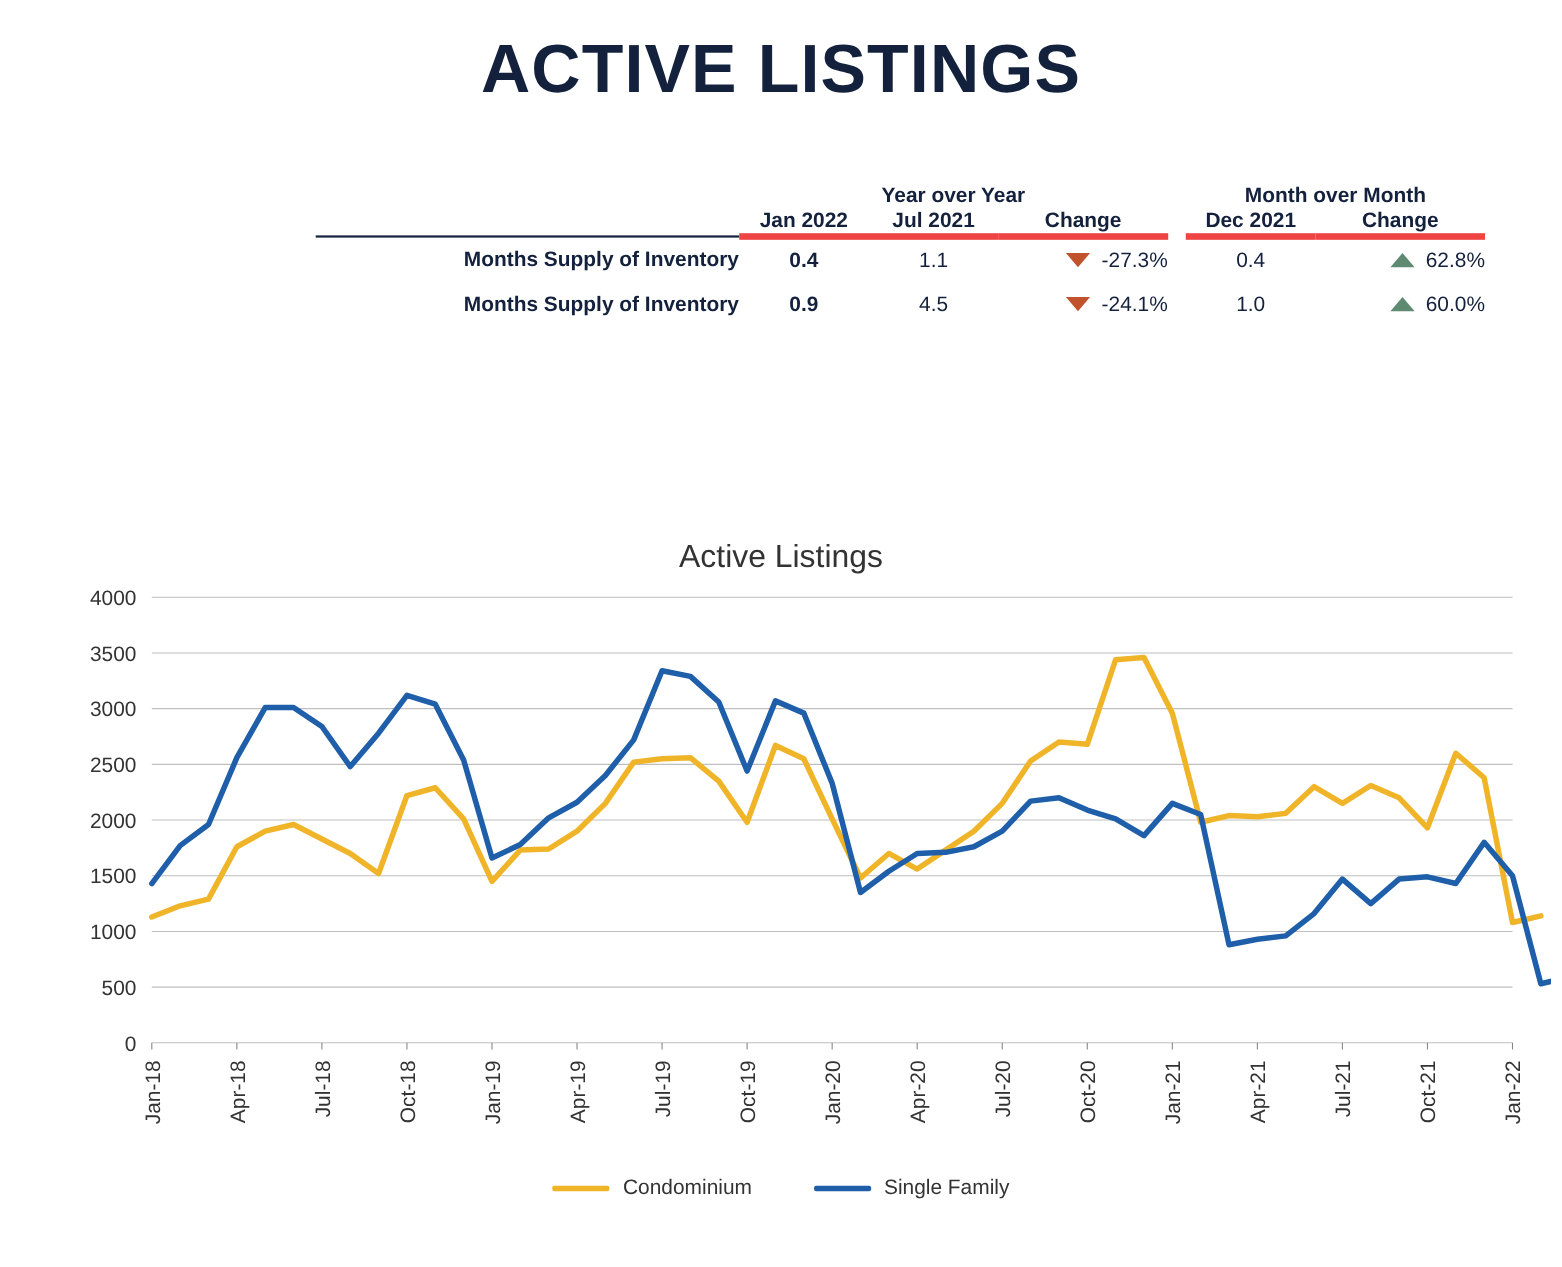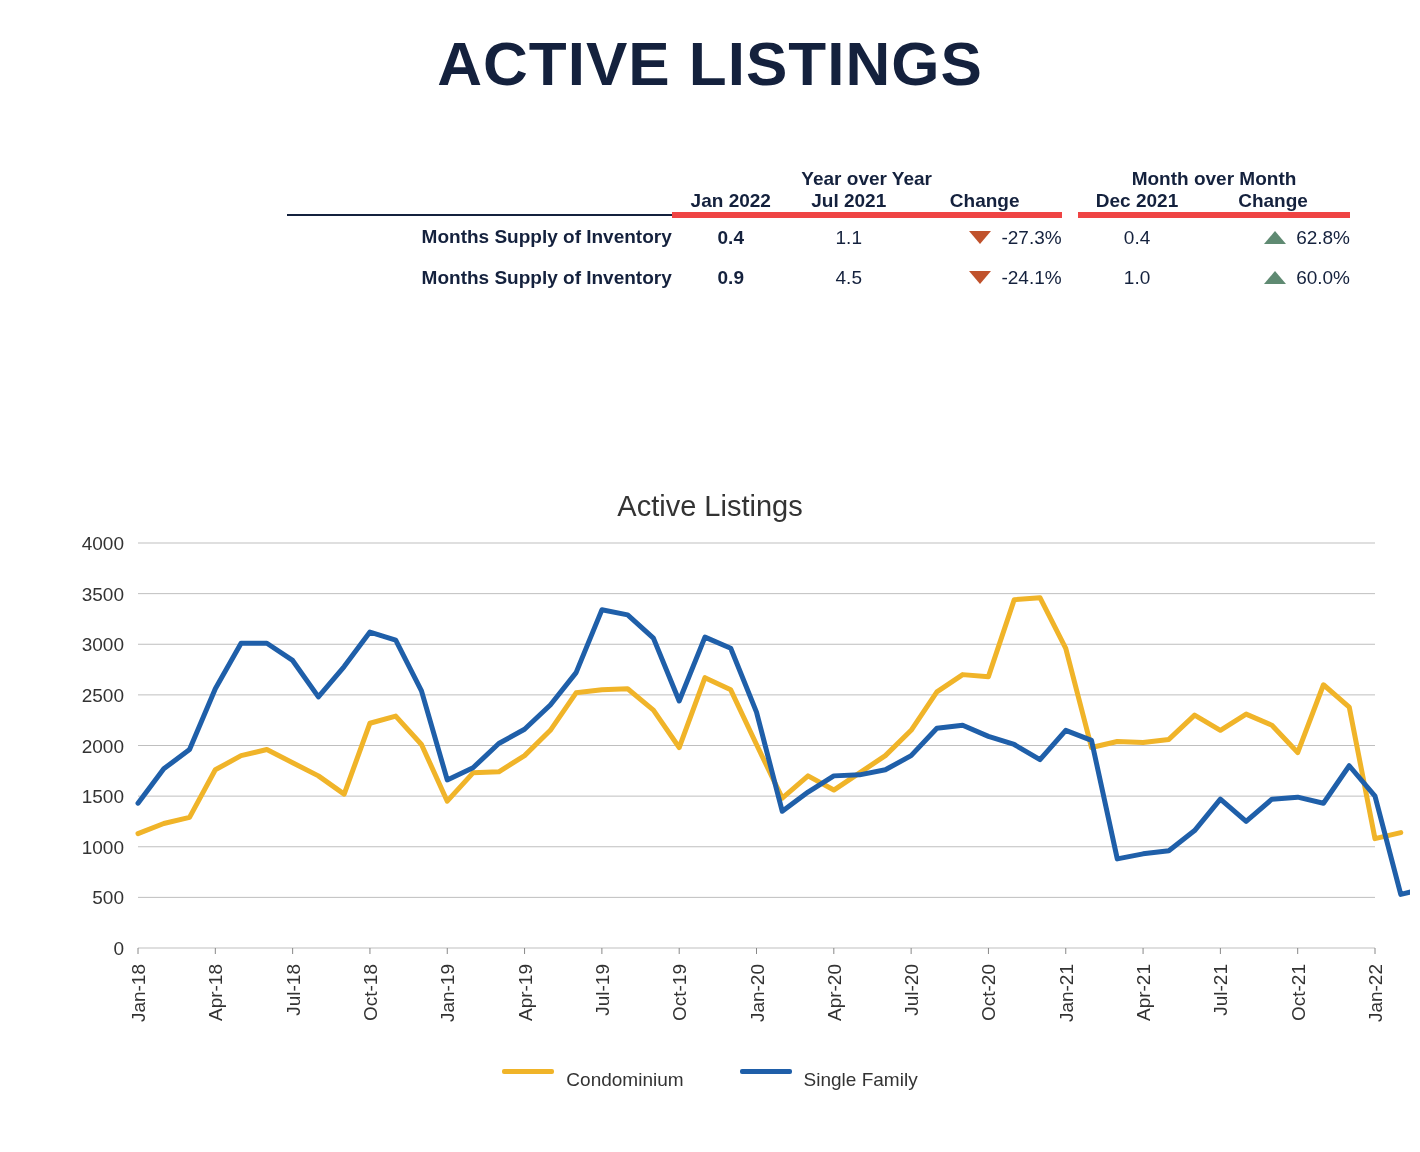--- a/index.html
+++ b/index.html
@@ -140,21 +140,21 @@
   }
   .legend {
     display: flex;
     justify-content: center;
     align-items: center;
     gap: 56px;
     margin-top: 6px;
     font-size: 19px;
     color: #333333;
   }
-  .legend-item { display: flex; gap: 12px; }
+  .legend-item { display: flex; align-items: center; gap: 12px; }
   .legend-swatch { width: 52px; height: 5px; border-radius: 2px; display: inline-block; }
 </style>
 </head>
 <body>
 
 <h1 class="page-title">ACTIVE LISTINGS</h1>
 
 <div class="summary">
   <table class="summary-table">
     <colgroup>

